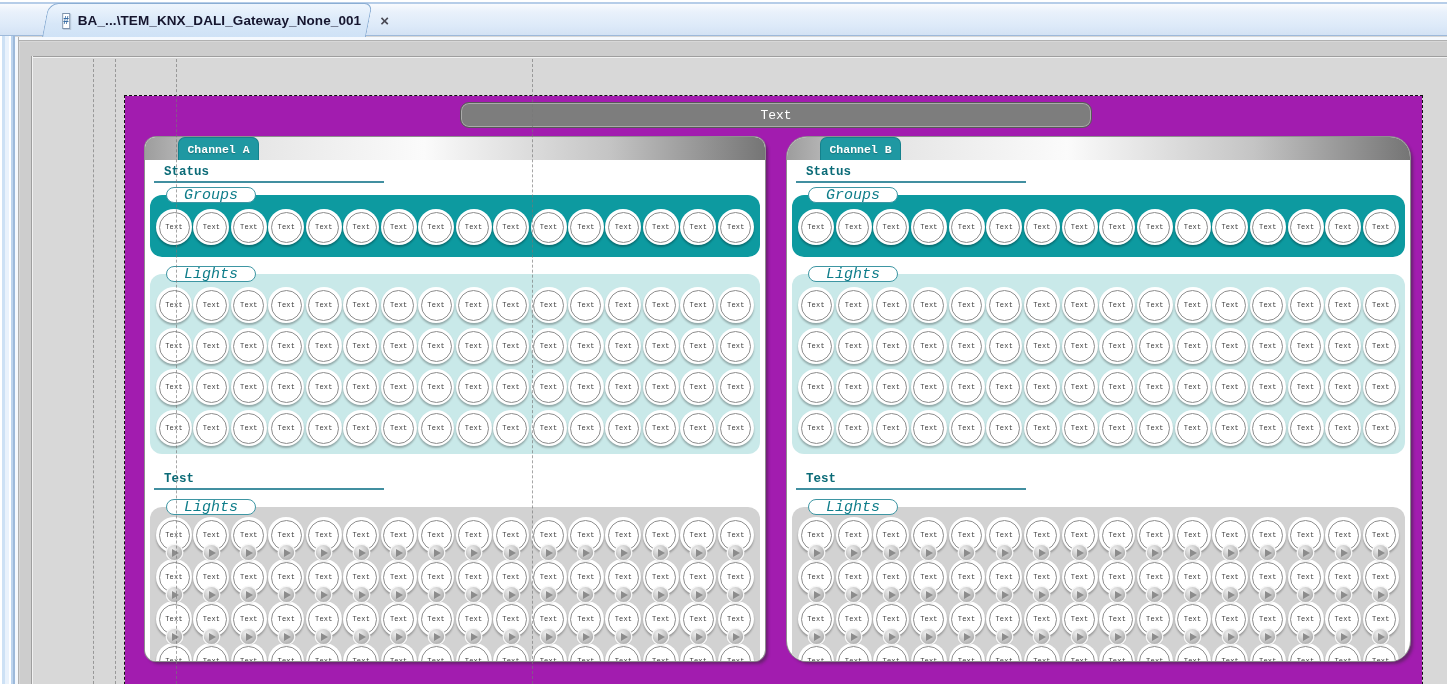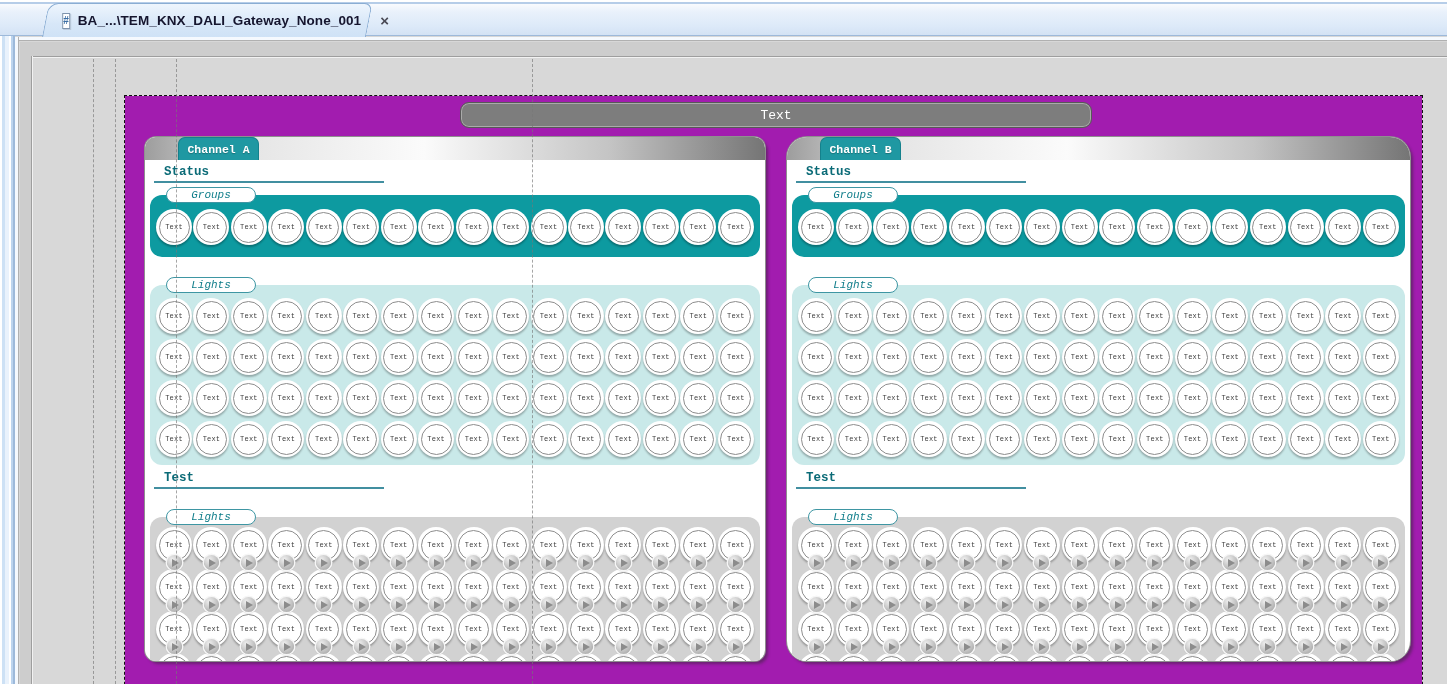--- a/index.html
+++ b/index.html
@@ -89,30 +89,30 @@
     text-shadow:0 1px 1px rgba(0,0,0,.25);
     margin-left:20px;
   }
   .chan-body { padding:3px 5px 8px; }
 
   .sec-heading {
     margin-left:4px; width:230px; padding:2px 0 1px 10px;
     color:#0b6b77; font-weight:bold; font-size:12.5px; line-height:15px;
     border-bottom:2px solid #418fa0;
   }
-  .sec-heading.test-h { margin-top:4px; }
+  .sec-heading.test-h { margin-top:16px; }
 
   .pill {
     position:relative; z-index:2;
     width:90px; height:16px; margin:4px 0 -8px 16px;
     background:#ffffff; border:1px solid #3e96a3; border-radius:9px;
-    color:#0f7d8a; font-style:italic; font-size:11px;
+    color:#0f7d8a; font-style:italic; font-size:15px;
     display:flex; align-items:center; justify-content:center;
   }
-  .pill.mt3 { margin-top:20px; }
+  .pill.mt3 { margin-top:9px; }
 
   .bar { border-radius:12px; display:flex; flex-direction:column; position:relative; z-index:1; }
   .bar.groups { background:#0d9aa0; padding:14px 3px 12px; }
   .bar.lights { background:#c9e9e9; padding:13px 3px 8px; gap:5px; }
   .bar.test   { background:#d2d2d2; padding:10px 3px 5px; gap:6px; }
 
   .crow { display:flex; justify-content:space-between; padding:0 3px; }
 
   .circ {
     position:relative; width:36px; height:36px; flex:0 0 36px;

